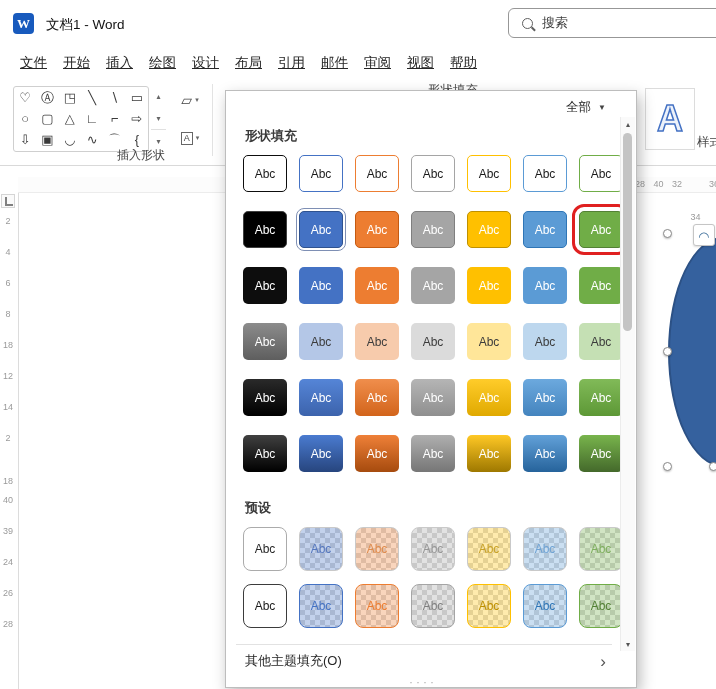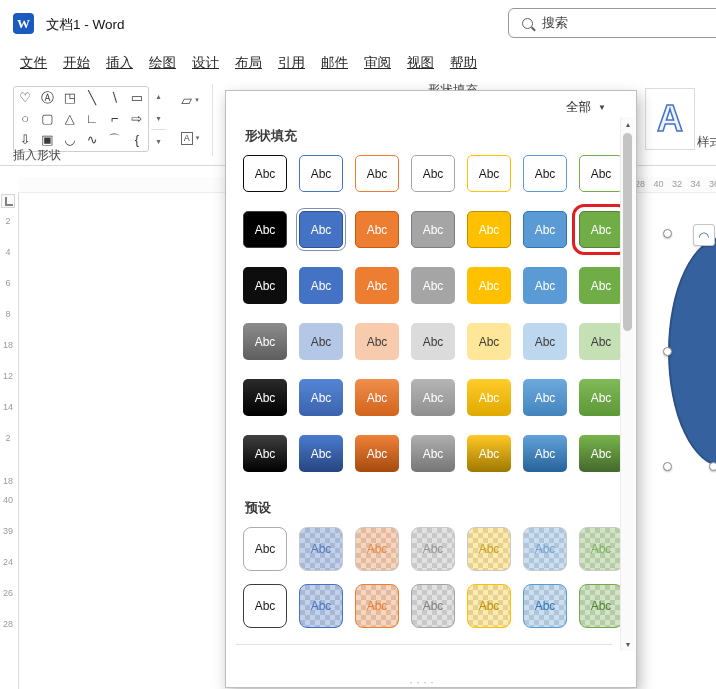--- a/index.html
+++ b/index.html
@@ -33,21 +33,21 @@
   .shape-row{display:flex;justify-content:space-around;}
   .shape-glyph{width:20px;height:20px;line-height:20px;text-align:center;font-size:13px;color:#3A3A3A;cursor:pointer;}
   .sgal-arrows{position:absolute;left:151px;top:8px;width:15px;height:66px;display:flex;flex-direction:column;}
   .sgal-arrow{flex:1;font-size:8px;color:#666;display:flex;align-items:center;justify-content:center;cursor:pointer;}
   .sgal-arrow.more{border-top:1px solid #E0E0E0;}
   .side-btns{position:absolute;left:172px;top:8px;width:36px;height:66px;display:flex;flex-direction:column;justify-content:space-between;}
   .side-btn{height:28px;display:flex;align-items:center;justify-content:center;gap:3px;cursor:pointer;border-radius:3px;}
   .side-icon{font-size:14px;color:#444;}
   .side-icon.boxed{font-size:9px;border:1px solid #666;padding:0 2px;line-height:11px;color:#444;}
   .side-caret{font-size:7px;color:#666;}
-  .group-label{position:absolute;left:13px;top:69px;width:152px;text-align:left;font-size:12px;color:#444;}
+  .group-label{position:absolute;left:13px;top:69px;width:152px;text-align:right;font-size:12px;color:#444;}
   .group-sep{position:absolute;left:212px;top:6px;width:1px;height:72px;background:#E3E3E3;}
   .frag-shapefill{position:absolute;left:428px;top:4px;font-size:12.5px;color:#444;z-index:1;}
   .wordart-box{position:absolute;left:645px;top:10px;width:50px;height:62px;border:1px solid #DCDCDC;background:#fff;
                display:flex;align-items:center;justify-content:center;box-sizing:border-box;}
   .wordart-a{font-size:36px;font-weight:bold;color:#EDF2FA;-webkit-text-stroke:1.5px #4472C4;line-height:1;}
   .frag-styles{position:absolute;left:697px;top:56px;font-size:12.5px;color:#444;white-space:nowrap;}
 
   
   .tabselector{position:absolute;left:1px;top:194px;width:14px;height:14px;border:1px solid #D5D5D5;background:#FAFAFA;
                box-sizing:border-box;z-index:2;}
@@ -171,21 +171,21 @@
     <div class="wordart-box">
       <span class="wordart-a">A</span>
     </div>
     <div class="frag-styles">样式</div>
   </div>
 
   <div class="hruler">
       <div class="hnum" style="left: 614px;">28</div>
       <div class="hnum" style="left: 632.5px;">40</div>
       <div class="hnum" style="left: 651px;">32</div>
-      <div class="hnum" style="left: 669.5px;">34</div>
+      <div class="hnum" style="left: 669.5px; margin-top: 33px;">34</div>
       <div class="hnum" style="left: 688px;">36</div>
     </div>
   <div class="tabselector">
       <i></i>
     </div>
   <div class="vruler">
       <div class="vnum" style="top: 24px;">2</div>
       <div class="vnum" style="top: 55px;">4</div>
       <div class="vnum" style="top: 86px;">6</div>
       <div class="vnum" style="top: 117px;">8</div>
@@ -272,20 +272,24 @@
         <div class="pswatch" style="color: rgb(127, 175, 95); border: 1.5px solid rgb(201, 201, 201); background-color: rgb(255, 255, 255); background-image: linear-gradient(rgba(112, 173, 71, 0.32), rgba(112, 173, 71, 0.32)), linear-gradient(45deg, rgb(217, 217, 217) 25%, transparent 25%, transparent 75%, rgb(217, 217, 217) 75%), linear-gradient(45deg, rgb(217, 217, 217) 25%, transparent 25%, transparent 75%, rgb(217, 217, 217) 75%); background-size: auto, 10px 10px, 10px 10px; background-position: 0px 0px, 0px 0px, 5px 5px;">Abc</div>
         <div class="pswatch" style="color: rgb(26, 26, 26); border: 1.5px solid rgb(59, 59, 59); background: rgb(255, 255, 255);">Abc</div>
         <div class="pswatch" style="color: rgb(68, 114, 196); border: 1.5px solid rgb(68, 114, 196); background-color: rgb(255, 255, 255); background-image: linear-gradient(rgba(68, 114, 196, 0.32), rgba(68, 114, 196, 0.32)), linear-gradient(45deg, rgb(217, 217, 217) 25%, transparent 25%, transparent 75%, rgb(217, 217, 217) 75%), linear-gradient(45deg, rgb(217, 217, 217) 25%, transparent 25%, transparent 75%, rgb(217, 217, 217) 75%); background-size: auto, 10px 10px, 10px 10px; background-position: 0px 0px, 0px 0px, 5px 5px;">Abc</div>
         <div class="pswatch" style="color: rgb(237, 125, 49); border: 1.5px solid rgb(237, 125, 49); background-color: rgb(255, 255, 255); background-image: linear-gradient(rgba(237, 125, 49, 0.32), rgba(237, 125, 49, 0.32)), linear-gradient(45deg, rgb(217, 217, 217) 25%, transparent 25%, transparent 75%, rgb(217, 217, 217) 75%), linear-gradient(45deg, rgb(217, 217, 217) 25%, transparent 25%, transparent 75%, rgb(217, 217, 217) 75%); background-size: auto, 10px 10px, 10px 10px; background-position: 0px 0px, 0px 0px, 5px 5px;">Abc</div>
         <div class="pswatch" style="color: rgb(127, 127, 127); border: 1.5px solid rgb(165, 165, 165); background-color: rgb(255, 255, 255); background-image: linear-gradient(rgba(165, 165, 165, 0.32), rgba(165, 165, 165, 0.32)), linear-gradient(45deg, rgb(217, 217, 217) 25%, transparent 25%, transparent 75%, rgb(217, 217, 217) 75%), linear-gradient(45deg, rgb(217, 217, 217) 25%, transparent 25%, transparent 75%, rgb(217, 217, 217) 75%); background-size: auto, 10px 10px, 10px 10px; background-position: 0px 0px, 0px 0px, 5px 5px;">Abc</div>
         <div class="pswatch" style="color: rgb(191, 144, 0); border: 1.5px solid rgb(255, 192, 0); background-color: rgb(255, 255, 255); background-image: linear-gradient(rgba(255, 192, 0, 0.32), rgba(255, 192, 0, 0.32)), linear-gradient(45deg, rgb(217, 217, 217) 25%, transparent 25%, transparent 75%, rgb(217, 217, 217) 75%), linear-gradient(45deg, rgb(217, 217, 217) 25%, transparent 25%, transparent 75%, rgb(217, 217, 217) 75%); background-size: auto, 10px 10px, 10px 10px; background-position: 0px 0px, 0px 0px, 5px 5px;">Abc</div>
         <div class="pswatch" style="color: rgb(46, 117, 182); border: 1.5px solid rgb(91, 155, 213); background-color: rgb(255, 255, 255); background-image: linear-gradient(rgba(91, 155, 213, 0.32), rgba(91, 155, 213, 0.32)), linear-gradient(45deg, rgb(217, 217, 217) 25%, transparent 25%, transparent 75%, rgb(217, 217, 217) 75%), linear-gradient(45deg, rgb(217, 217, 217) 25%, transparent 25%, transparent 75%, rgb(217, 217, 217) 75%); background-size: auto, 10px 10px, 10px 10px; background-position: 0px 0px, 0px 0px, 5px 5px;">Abc</div>
         <div class="pswatch" style="color: rgb(83, 129, 53); border: 1.5px solid rgb(112, 173, 71); background-color: rgb(255, 255, 255); background-image: linear-gradient(rgba(112, 173, 71, 0.32), rgba(112, 173, 71, 0.32)), linear-gradient(45deg, rgb(217, 217, 217) 25%, transparent 25%, transparent 75%, rgb(217, 217, 217) 75%), linear-gradient(45deg, rgb(217, 217, 217) 25%, transparent 25%, transparent 75%, rgb(217, 217, 217) 75%); background-size: auto, 10px 10px, 10px 10px; background-position: 0px 0px, 0px 0px, 5px 5px;">Abc</div>
       </div>
     <div class="pdivider"></div>
+    <div class="pfooter">
+      <span>其他主题填充(O)</span>
+      <span class="chev">›</span>
+    </div>
     <div class="pdots">····</div>
     <div class="sbar">
       <div class="sb-up">▴</div>
       <div class="sb-thumb"></div>
       <div class="sb-down">▾</div>
     </div>
   </div>
 
 </div>
 

